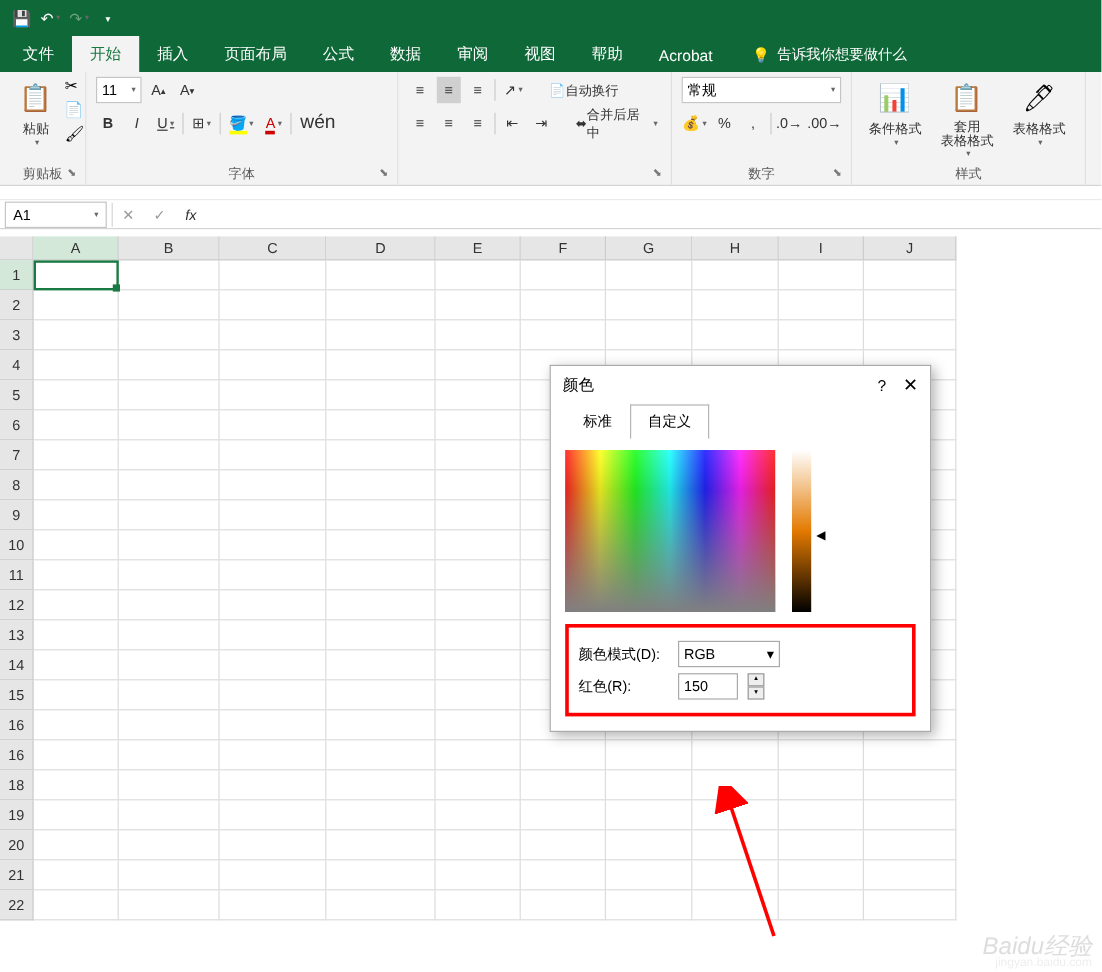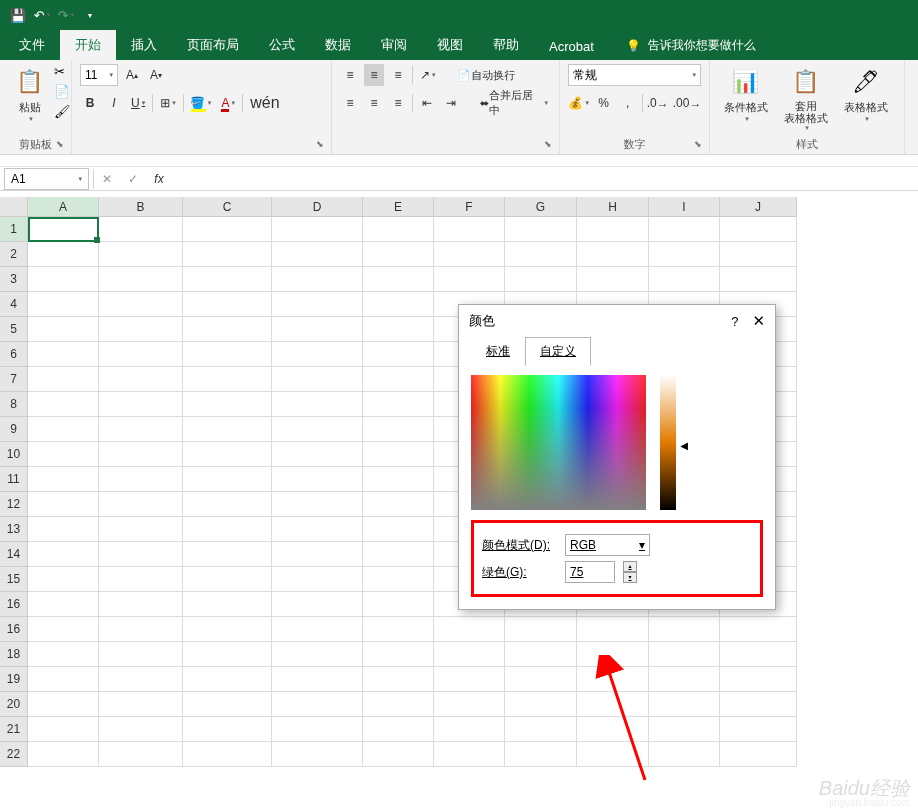--- a/index.html
+++ b/index.html
@@ -59,21 +59,21 @@
 .cell { height: 25px; border-right: 1px solid #dcdcdc; border-bottom: 1px solid #dcdcdc; }
 .cell.selected { border: 2px solid #1a7a43; position: relative; }
 .cell.selected::after { content:''; position:absolute; right:-3px; bottom:-3px; width:6px; height:6px; background:#1a7a43; }
 
 
 .dialog { position: absolute; left: 458px; top: 304px; width: 318px; background: #fff; border: 1px solid #aaa; box-shadow: 3px 3px 10px rgba(0,0,0,0.3); }
 .dlg-title { height: 32px; display: flex; align-items: center; justify-content: space-between; padding: 0 10px; font-size: 13px; }
 .dlg-title-right { display: flex; gap: 14px; align-items: center; }
 .dlg-close { font-size: 15px; cursor: pointer; }
 .dlg-body { padding: 0 12px 12px 12px; display: flex; gap: 12px; }
-.dlg-left { flex: 1; text-decoration: underline; }
+.dlg-left { flex: 1; }
 .dlg-tabs { display: flex; border-bottom: 1px solid #fff; margin-bottom: 8px; }
 .dlg-tab { padding: 5px 14px; font-size: 12px; border: 1px solid transparent; cursor: pointer; }
 .dlg-tab.active { border: 1px solid #b5b5b5; border-bottom-color: #fff; background: #fff; }
 .dlg-label { font-size: 12px; margin-bottom: 4px; }
 .color-picker-row { display: flex; gap: 14px; align-items: flex-start; margin-bottom: 10px; }
 .hue-sat { width: 175px; height: 135px; position: relative; cursor: crosshair; }
 .hue-grad { position: absolute; inset: 0; background: linear-gradient(90deg, red, yellow, lime, cyan, blue, magenta, red); }
 .sat-grad { position: absolute; inset: 0; background: linear-gradient(180deg, rgba(128,128,128,0) 0%, rgba(128,128,128,1) 100%); mix-blend-mode: normal; }
 .white-top { position:absolute; inset:0; background: linear-gradient(180deg, rgba(255,255,255,0.2) 0%, rgba(255,255,255,0) 25%); }
 .lum-bar { width: 16px; height: 135px; background: linear-gradient(180deg, #fff 0%, #e37a00 50%, #000 100%); position: relative; }
@@ -173,20 +173,21 @@
           <span style="position:relative">🪣<span style="position:absolute;bottom:-2px;left:0;right:0;height:3px;background:#ffff00"></span></span>
           <span class="dropdown-arrow">▾</span>
         </div>
       <div class="r-btn">
           <span style="position:relative;color:#c00">A<span style="position:absolute;bottom:-2px;left:0;right:0;height:3px;background:#c00"></span></span>
           <span class="dropdown-arrow">▾</span>
         </div>
       <div style="width:1px;height:18px;background:#ccc"></div>
       <div class="r-btn" style="font-size:16px">wén</div>
     </div>
+    <div class="ribbon-group-label">字体</div>
     <div class="ribbon-group-launcher">⬊</div>
   </div>
 
   <div class="ribbon-group" style="width:228px">
     <div class="ribbon-row">
       <div class="r-btn">≡</div>
       <div class="r-btn" style="background:#d0d0d0">≡</div>
       <div class="r-btn">≡</div>
       <div style="width:1px;height:18px;background:#ccc"></div>
       <div class="r-btn">↗<span class="dropdown-arrow">▾</span></div>
@@ -600,22 +601,22 @@
       </div>
       <div class="rgb-box">
         <div class="rgb-row">
           <span class="rgb-label">颜色模式(D):</span>
           <div class="rgb-select">
               <span>RGB</span>
               <span>▾</span>
             </div>
         </div>
         <div class="rgb-row">
-          <span class="rgb-label">绿色(G):</span>
-          <input class="rgb-input" value="75" style="">
+          <span class="rgb-label">红色(R):</span>
+          <input class="rgb-input" value="150" style="">
           <div class="spinner">
               <div class="spin-b">▴</div>
               <div class="spin-b">▾</div>
             </div>
         </div>
       </div>
     </div>
   </div>
 </div>
 

